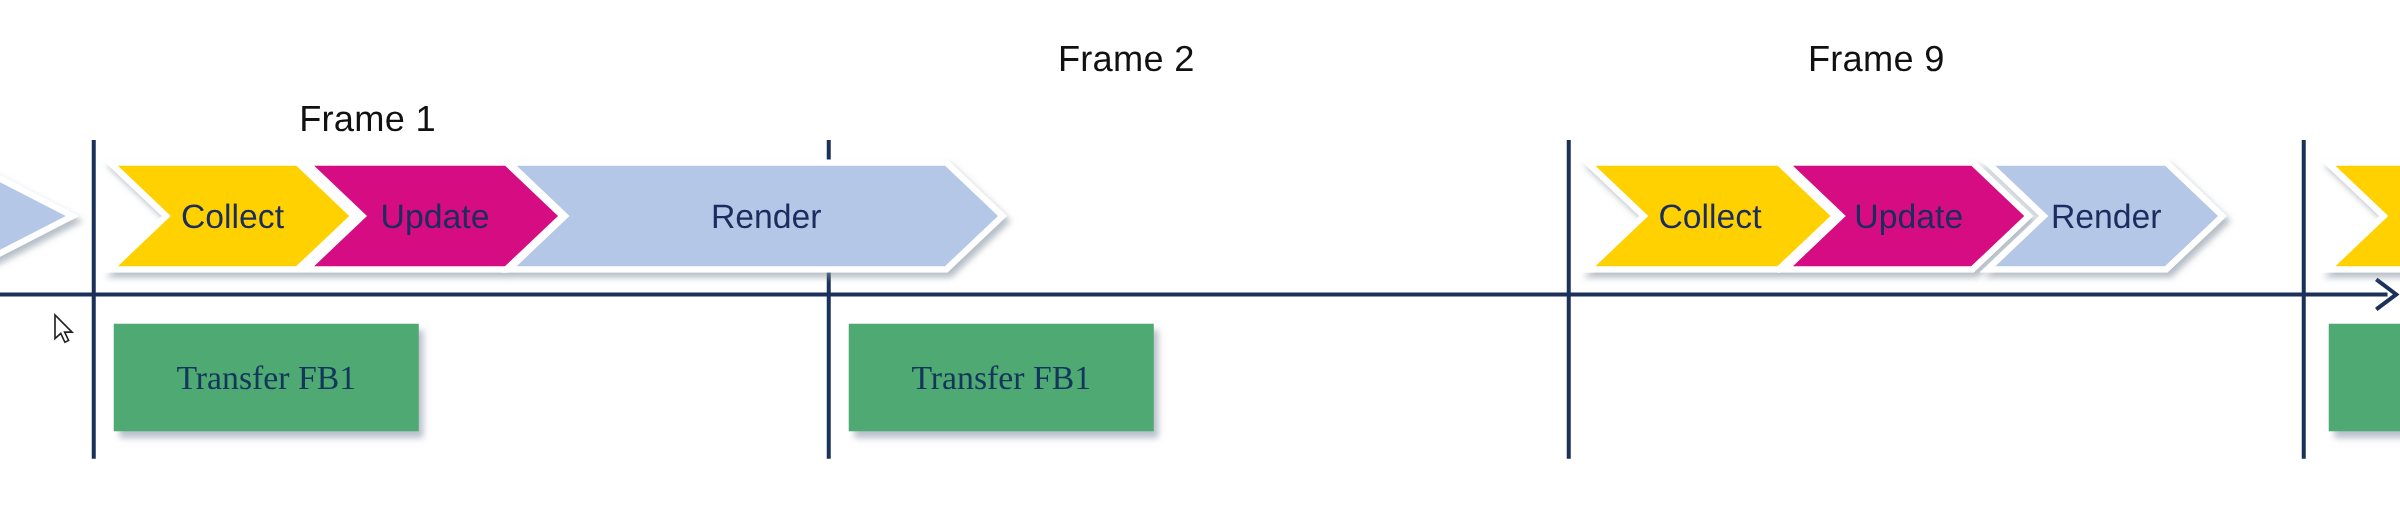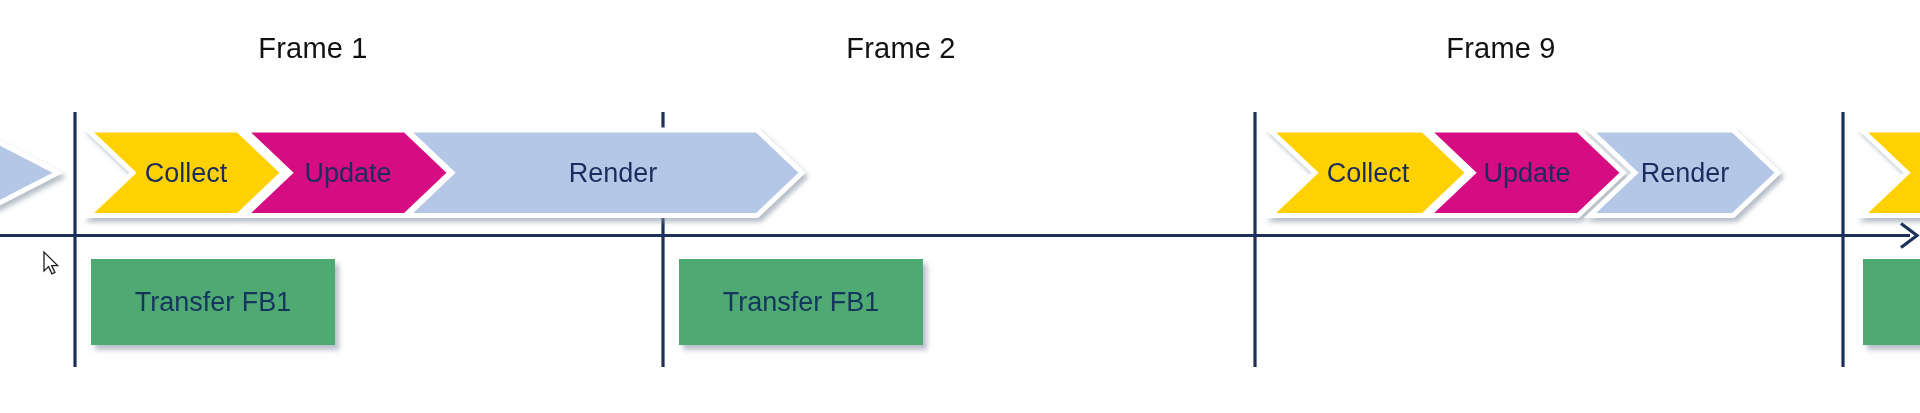--- a/index.html
+++ b/index.html
@@ -8,35 +8,35 @@
     width:1920px;height:413px;
     background:#ffffff;
     overflow:hidden;
     font-family:"Liberation Sans", sans-serif;
   }
   .frame-title{
     position:absolute;top:28px;width:300px;height:40px;
     text-align:center;font-size:29px;line-height:40px;
     color:#111111;letter-spacing:0.2px;
   }
-  .t1{left:163px;} .t2{left:751px;} .t3{left:1351px;}
+  .t1{left:144px;margin-top:48px;} .t2{left:751px;} .t3{left:1351px;}
   svg.layer{position:absolute;left:0;top:0;}
   svg text{
     font-family:"Liberation Sans", sans-serif;
     font-size:27px;
   }
   .axis-line{stroke:#1b3159;stroke-width:3.2;fill:none;}
   .divider{stroke:#1b3159;stroke-width:3.2;}
   .chev{stroke:#ffffff;stroke-width:5;stroke-linejoin:miter;}
   .tbox{
     position:absolute;top:259px;height:86px;width:244px;
     background:#4ea972;
     box-shadow:4px 5px 5px rgba(130,140,160,0.55);
     display:flex;align-items:center;justify-content:center;
-    font-size:27px;color:#14365c;
+    font-size:27px;color:#14365c;font-family:Liberation Serif, serif;
   }
   .b1{left:91px;} .b2{left:679px;} .b3{left:1271px;}
   .b4{left:1863px;width:237px;}
 </style>
 </head>
 <body>
 
 <div class="stage">
 
   <div class="frame-title t1">Frame 1</div>

